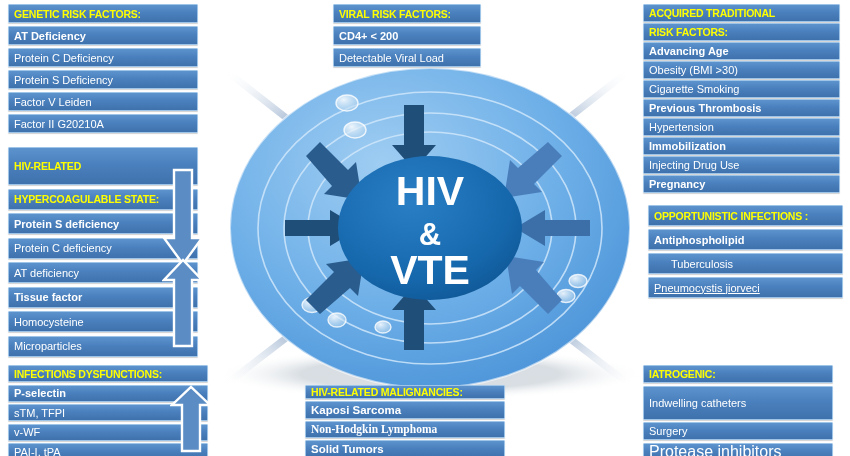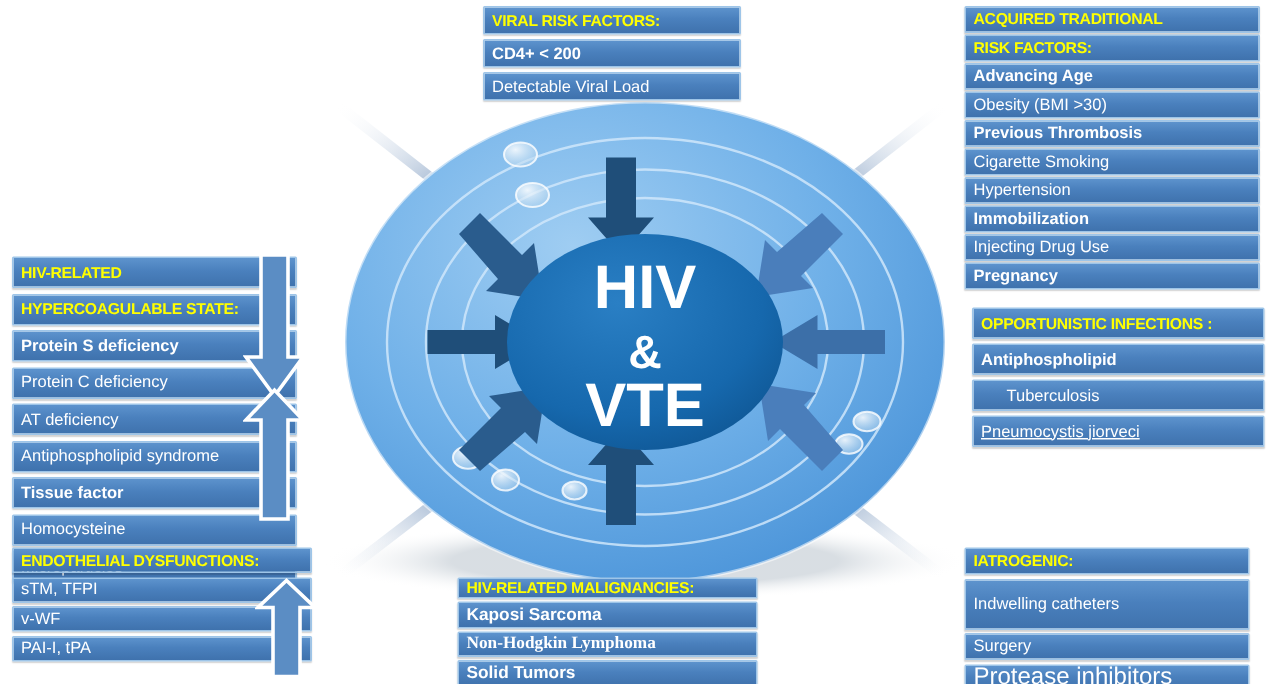--- a/index.html
+++ b/index.html
@@ -154,69 +154,77 @@
       <polygon points="562,300 548,314 520,286 512,294 506,256 544,262 536,270" fill="#4a7ebb"></polygon>
     </g>
 
     <ellipse cx="430" cy="228" rx="92" ry="72" fill="url(#gInner)"></ellipse>
 
     <text x="430" y="205" text-anchor="middle" fill="#ffffff" font-family="Liberation Sans, sans-serif" font-size="41" font-weight="bold">HIV</text>
     <text x="430" y="245" text-anchor="middle" fill="#ffffff" font-family="Liberation Sans, sans-serif" font-size="31" font-weight="bold">&amp;</text>
     <text x="430" y="284" text-anchor="middle" fill="#ffffff" font-family="Liberation Sans, sans-serif" font-size="41" font-weight="bold">VTE</text>
   </svg>
 
+  <div class="panel" id="p-genetic" style="left:8px; top:4px; width:190px;">
+      <div class="row hdr" style="height: 19px; margin-bottom: 3px;">GENETIC RISK FACTORS:</div>
+      <div class="row bold" style="height: 19px; margin-bottom: 3px; font-size: 11px;">AT Deficiency</div>
+      <div class="row norm" style="height: 19px; margin-bottom: 3px; font-size: 11px;">Protein C Deficiency</div>
+      <div class="row norm" style="height: 19px; margin-bottom: 3px; font-size: 11px;">Protein S Deficiency</div>
+      <div class="row norm" style="height: 19px; margin-bottom: 3px; font-size: 11px;">Factor V Leiden</div>
+      <div class="row norm" style="height: 19px; margin-bottom: 3px; font-size: 11px;">Factor II  G20210A</div>
+    </div>
 
   <div class="panel" id="p-hivrelated" style="left:8px; top:147px; width:190px;">
-      <div class="row hdr" style="height: 21px; margin-bottom: 3.5px; margin-top: 24px;">HIV-RELATED</div>
+      <div class="row hdr" style="height: 38px; margin-bottom: 3.5px;">HIV-RELATED</div>
       <div class="row hdr" style="height: 21px; margin-bottom: 3.5px;">HYPERCOAGULABLE STATE:</div>
       <div class="row bold" style="height: 21px; margin-bottom: 3.5px; font-size: 11px;">Protein S deficiency</div>
       <div class="row norm" style="height: 21px; margin-bottom: 3.5px; font-size: 11px;">Protein C deficiency</div>
       <div class="row norm" style="height: 21px; margin-bottom: 3.5px; font-size: 11px;">AT deficiency</div>
-      <div class="row norm" style="height: 21px; margin-bottom: 3.5px; font-size: 11px;">Antiphospholipid syndrome</div>
       <div class="row bold" style="height: 21px; margin-bottom: 3.5px; font-size: 11px;">Tissue factor</div>
       <div class="row norm" style="height: 21px; margin-bottom: 3.5px; font-size: 11px;">Homocysteine</div>
       <div class="row norm" style="height: 21px; margin-bottom: 3.5px; font-size: 11px;">Microparticles</div>
     </div>
   <svg class="inarrow" style="left:162px; top:168px;" width="42" height="100" viewBox="0 0 42 100">
     <polygon points="12,2 30,2 30,70 40,70 21,96 2,70 12,70" fill="#5b8dc4" stroke="#ffffff" stroke-width="2.4"></polygon>
   </svg>
   <svg class="inarrow" style="left:162px; top:258px;" width="42" height="90" viewBox="0 0 42 90">
     <polygon points="12,88 30,88 30,22 40,22 21,2 2,22 12,22" fill="#5b8dc4" stroke="#ffffff" stroke-width="2.4"></polygon>
   </svg>
 
   <div class="panel" id="p-endothelial" style="left:8px; top:365px; width:200px;">
-      <div class="row hdr" style="height: 17px; margin-bottom: 2.5px;">ENDOTHELIAL DYSFUNCTIONS:</div>
+      <div class="row hdr" style="height: 17px; margin-bottom: 2.5px;">INFECTIONS DYSFUNCTIONS:</div>
+      <div class="row bold" style="height: 17px; margin-bottom: 2.5px; font-size: 11px;">P-selectin</div>
       <div class="row norm" style="height: 17px; margin-bottom: 2.5px; font-size: 11px;">sTM, TFPI</div>
       <div class="row norm" style="height: 17px; margin-bottom: 2.5px; font-size: 11px;">v-WF</div>
       <div class="row norm" style="height: 17px; margin-bottom: 2.5px; font-size: 11px;">PAI-I, tPA</div>
     </div>
   <svg class="inarrow" style="left:170px; top:385px;" width="42" height="68" viewBox="0 0 42 68">
     <polygon points="12,66 30,66 30,20 40,20 21,2 2,20 12,20" fill="#5b8dc4" stroke="#ffffff" stroke-width="2.4"></polygon>
   </svg>
 
-  <div class="panel" id="p-viral" style="left:322px; top:4px; width:172px;">
+  <div class="panel" id="p-viral" style="left:333px; top:4px; width:148px;">
       <div class="row hdr" style="height: 19px; margin-bottom: 3px;">VIRAL RISK FACTORS:</div>
       <div class="row bold" style="height: 19px; margin-bottom: 3px; font-size: 11px;">CD4+ &lt; 200</div>
       <div class="row norm" style="height: 19px; margin-bottom: 3px; font-size: 11px;">Detectable Viral Load</div>
     </div>
 
   <div class="panel" id="p-malignancies" style="left:305px; top:385px; width:200px;">
       <div class="row hdr" style="height: 14px; margin-bottom: 2px;">HIV-RELATED MALIGNANCIES:</div>
       <div class="row bold" style="height: 17.5px; margin-bottom: 2px; font-size: 11.5px;">Kaposi Sarcoma</div>
       <div class="row bold" style="height: 17.5px; margin-bottom: 2px; font-size: 11.5px; font-family: Liberation Serif, serif;">Non-Hodgkin Lymphoma</div>
       <div class="row bold" style="height: 17.5px; margin-bottom: 2px; font-size: 11.5px;">Solid Tumors</div>
     </div>
 
   <div class="panel" id="p-acquired" style="left:643px; top:4px; width:197px;">
       <div class="row hdr" style="height: 17.5px; margin-bottom: 1.5px;">ACQUIRED TRADITIONAL</div>
       <div class="row hdr" style="height: 17.5px; margin-bottom: 1.5px;">RISK FACTORS:</div>
       <div class="row bold" style="height: 17.5px; margin-bottom: 1.5px; font-size: 11px;">Advancing Age</div>
       <div class="row norm" style="height: 17.5px; margin-bottom: 1.5px; font-size: 11px;">Obesity (BMI &gt;30)</div>
+      <div class="row norm" style="height: 17.5px; margin-bottom: 1.5px; font-size: 11px;">Cigarette Smoking</div>
       <div class="row bold" style="height: 17.5px; margin-bottom: 1.5px; font-size: 11px;">Previous Thrombosis</div>
-      <div class="row norm" style="height: 17.5px; margin-bottom: 1.5px; font-size: 11px;">Cigarette Smoking</div>
       <div class="row norm" style="height: 17.5px; margin-bottom: 1.5px; font-size: 11px;">Hypertension</div>
       <div class="row bold" style="height: 17.5px; margin-bottom: 1.5px; font-size: 11px;">Immobilization</div>
       <div class="row norm" style="height: 17.5px; margin-bottom: 1.5px; font-size: 11px;">Injecting Drug Use</div>
       <div class="row bold" style="height: 17.5px; margin-bottom: 1.5px; font-size: 11px;">Pregnancy</div>
     </div>
 
   <div class="panel" id="p-opportunistic" style="left:648px; top:205px; width:195px;">
       <div class="row hdr" style="height: 21px; margin-bottom: 3px;">OPPORTUNISTIC INFECTIONS :</div>
       <div class="row bold" style="height: 21px; margin-bottom: 3px; font-size: 11px;">Antiphospholipid</div>
       <div class="row norm" style="height: 21px; margin-bottom: 3px; font-size: 11px; padding-left: 22px;">Tuberculosis</div>

